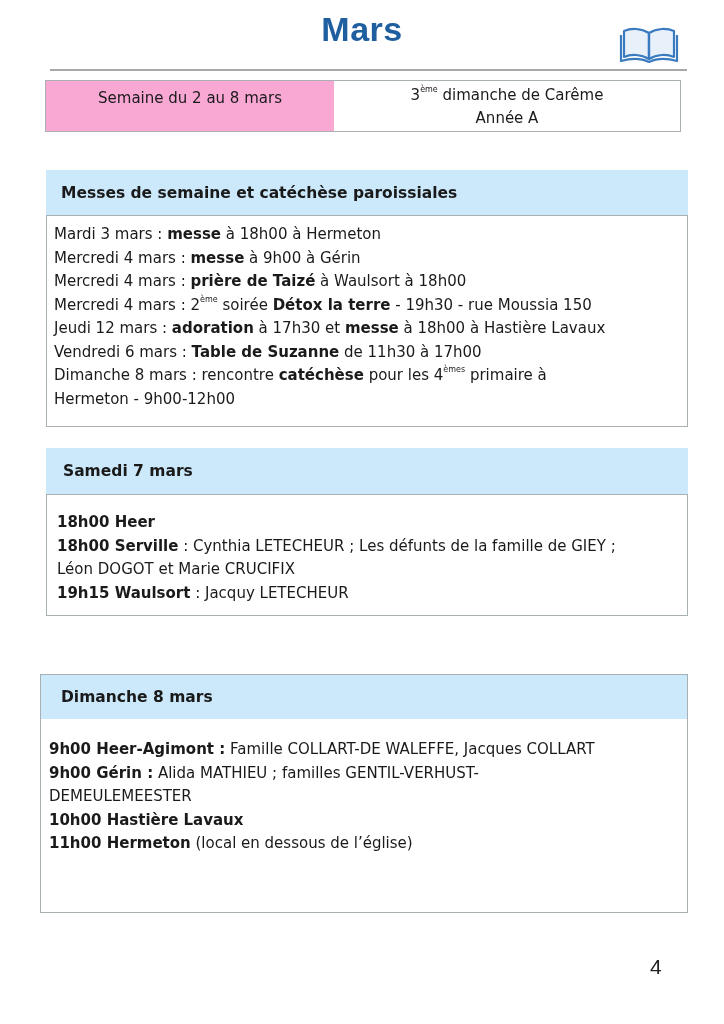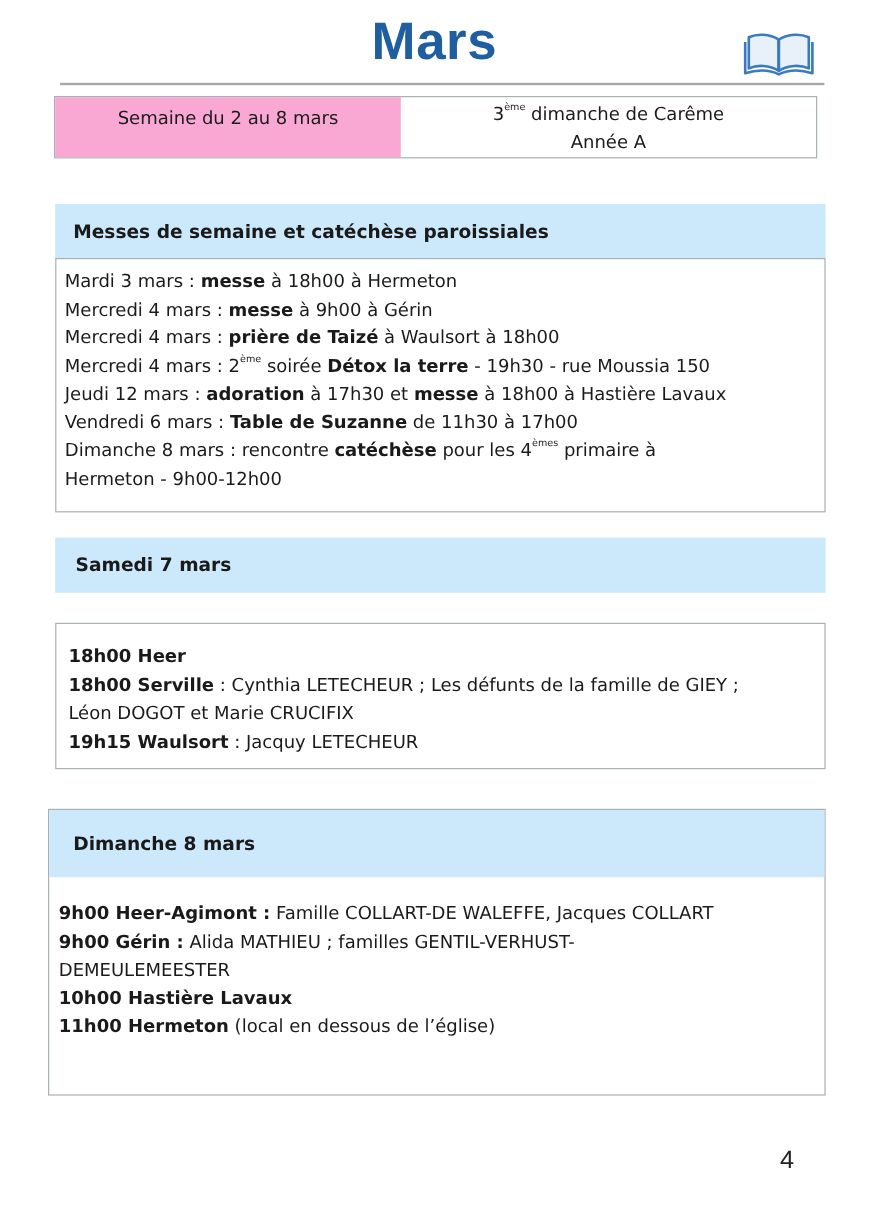--- a/index.html
+++ b/index.html
@@ -3,21 +3,21 @@
   <meta charset="utf-8">
   <style>
     html, body { margin: 0; padding: 0; background: #ffffff; }
     body {
       width: 724px; height: 1024px; position: relative; overflow: hidden;
       font-family: "DejaVu Sans", sans-serif; color: #1a1a1a;
     }
     .title {
       position: absolute; left: 0; top: 10px; width: 724px; text-align: center;
       font-family: "Liberation Sans", sans-serif; font-weight: bold;
-      font-size: 44px; color: #1f5fa0; letter-spacing: 0.5px;
+      font-size: 34px; color: #1f5fa0; letter-spacing: 0.5px;
     }
     .book-icon { position: absolute; left: 619px; top: 25px; width: 60px; height: 40px; }
     .top-rule {
       position: absolute; left: 50px; top: 69px; width: 637px; height: 2px; background: #a8a8a8;
     }
     .week-box {
       position: absolute; left: 45px; top: 80px; width: 636px; height: 52px;
       border: 1.5px solid #a9b0b3; display: flex; box-sizing: border-box;
     }
     .week-left {
@@ -82,30 +82,30 @@
     <div class="line"><span>Vendredi 6 mars : </span><b>Table de Suzanne</b><span> de 11h30 à 17h00</span></div>
     <div class="line"><span>Dimanche 8 mars : rencontre </span><b>catéchèse</b><span> pour les 4</span><sup>èmes</sup><span> primaire à</span></div>
     <div class="line"><span>Hermeton - 9h00-12h00</span></div>
   </div>
 </div>
 
 <div class="section" style="left:46px; top:448px; width:642px;">
   <div class="sec-header" style="height:46px; padding-left:17px;">
     <span>Samedi 7 mars</span>
   </div>
-  <div class="sec-body" style="height:122px; padding:16px 0 0 10px;margin-top:25px;">
+  <div class="sec-body" style="height:122px; padding:16px 0 0 10px;">
     <div class="line"><b>18h00 Heer</b></div>
     <div class="line"><b>18h00 Serville</b><span> : Cynthia LETECHEUR ; Les défunts de la famille de GIEY ;</span></div>
     <div class="line"><span>Léon DOGOT et Marie CRUCIFIX</span></div>
     <div class="line"><b>19h15 Waulsort</b><span> : Jacquy LETECHEUR</span></div>
   </div>
 </div>
 
 <div class="section" style="left:40px; top:674px; width:648px; height:239px; border:1.5px solid #a9b0b3;">
-  <div class="sec-header" style="height:56px; padding-left:20px;text-align:right;">
+  <div class="sec-header" style="height:44px; padding-left:20px;text-align:right;">
     <span>Dimanche 8 mars</span>
   </div>
   <div style="padding:19px 0 0 8px; font-size:15px; line-height:23.5px;">
     <div class="line"><b>9h00 Heer-Agimont :</b><span> Famille COLLART-DE WALEFFE, Jacques COLLART</span></div>
     <div class="line"><b>9h00 Gérin :</b><span> Alida MATHIEU ; familles GENTIL-VERHUST-</span></div>
     <div class="line"><span>DEMEULEMEESTER</span></div>
     <div class="line"><b>10h00 Hastière Lavaux</b></div>
     <div class="line"><b>11h00 Hermeton</b><span> (local en dessous de l’église)</span></div>
   </div>
 </div>

